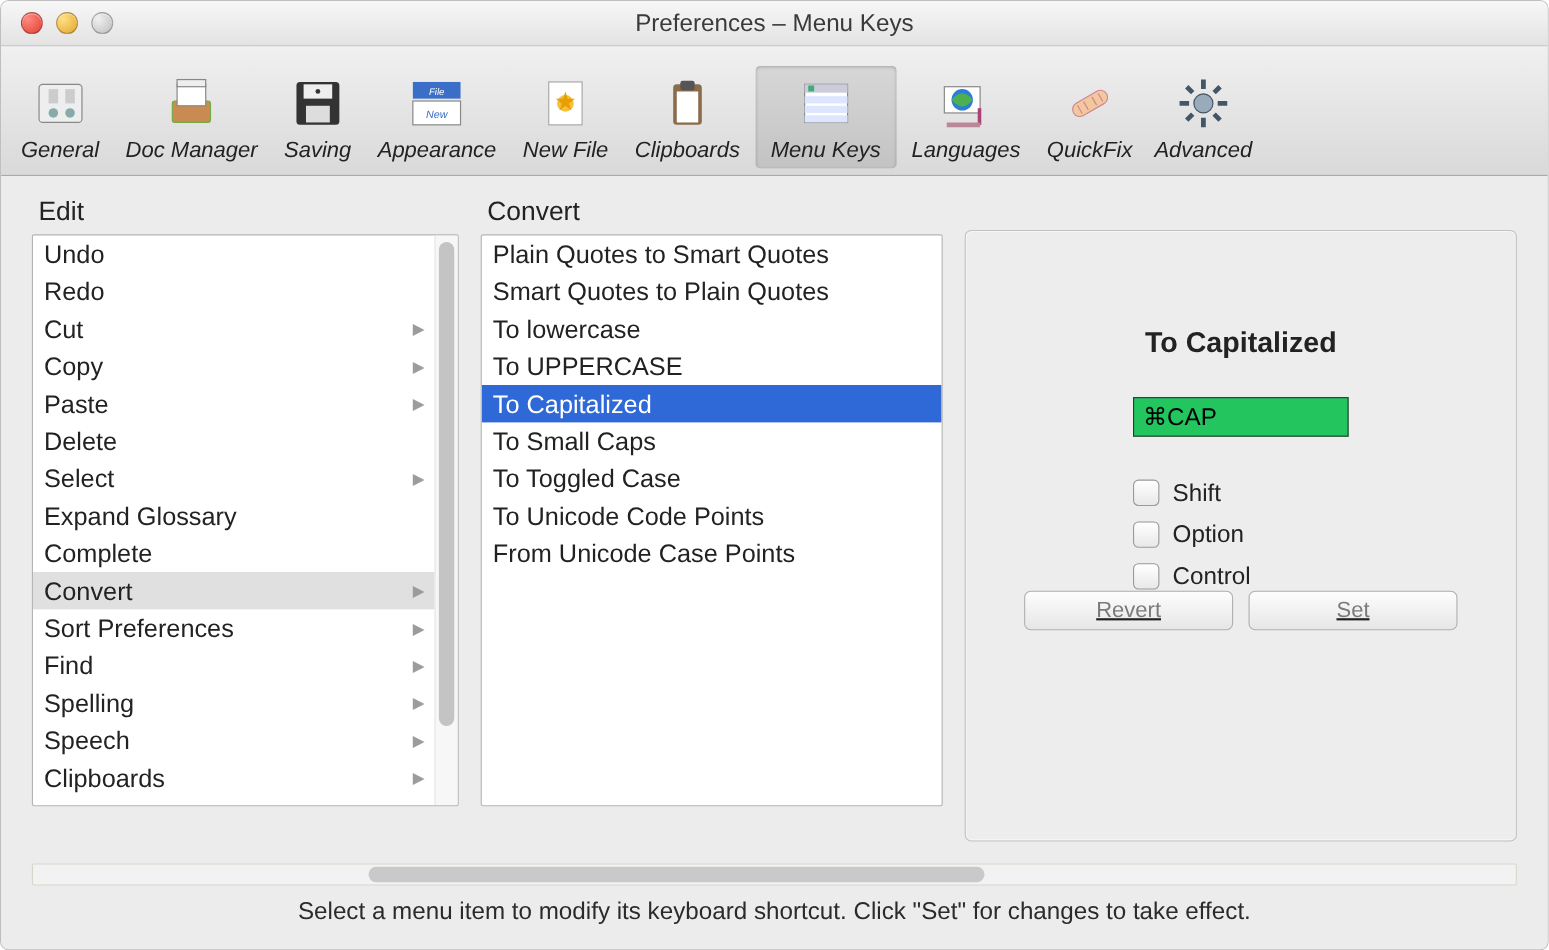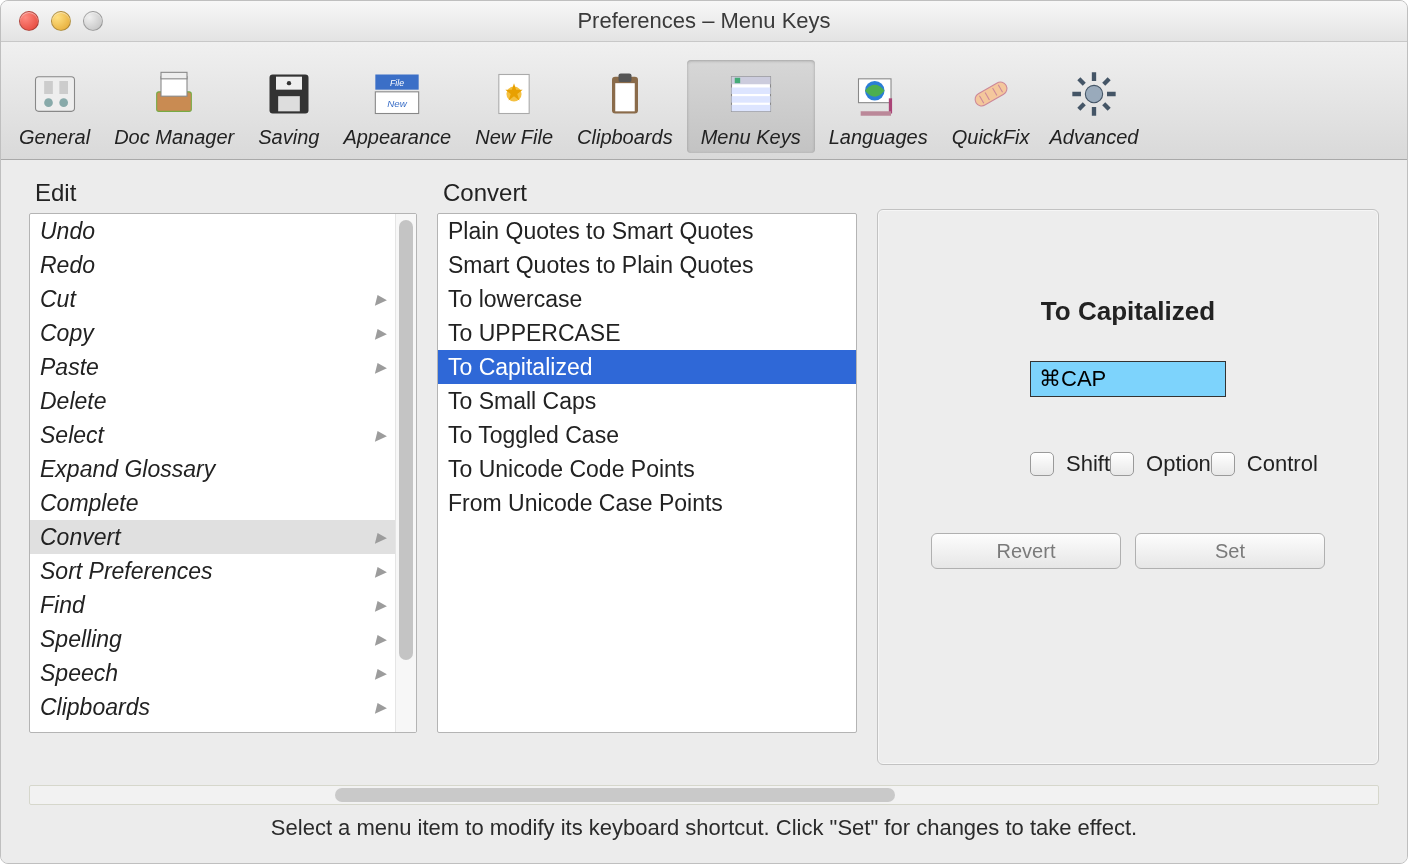--- a/index.html
+++ b/index.html
@@ -30,25 +30,25 @@
   .listbox .row{height:34px;line-height:34px;padding:0 10px;font-size:23px;display:flex;justify-content:space-between;align-items:center;cursor:default;}
   .listbox .row.hl{background:#e0e0e0;}
   .listbox .row.sel{background:#2f68d7;color:#fff;}
   .row .arrow{color:#9c9c9c;font-size:14px;}
   
   .sbar{position:absolute;top:0;right:0;width:20px;height:100%;background:#f7f7f7;border-left:1px solid #e5e5e5;}
   .sbar .thumb{position:absolute;left:3px;right:3px;top:6px;height:440px;border-radius:7px;background:#c4c4c4;}
   
   .panel{border:1px solid #c2c2c2;border-radius:6px;background:#ededed;box-shadow:inset 0 0 0 1px rgba(255,255,255,.5);height:556px;box-sizing:border-box;padding:28px 22px 0 22px;display:flex;flex-direction:column;align-items:center;}
   .panel .ptitle{font-weight:bold;font-size:26px;margin:58px 0 34px 0;}
-  .panel input.sc{width:196px;height:36px;font-size:22px;border:1px solid #333;background:#7dd3fc;padding:0 8px;box-sizing:border-box;font-family:inherit;}
-  .checks{align-self:center;margin-top:54px;display:flex;flex-direction:row;width:196px;}
+  .panel input.sc{width:196px;height:36px;font-size:22px;border:1px solid #333;background:#22c55e;padding:0 8px;box-sizing:border-box;font-family:inherit;}
+  .checks{align-self:center;margin-top:38px;display:flex;flex-direction:column;gap:12px;width:196px;}
   .chk{display:flex;align-items:center;gap:12px;font-size:22px;}
   .chk .box{width:22px;height:22px;border:1px solid #9a9a9a;border-radius:5px;background:linear-gradient(#fff,#e8e8e8);box-shadow:inset 0 1px 0 #fff;}
-  .buttons{margin-top:56px;display:flex;gap:14px;}
+  .buttons{display:flex;gap:14px;text-decoration:underline;}
   .btn{width:190px;height:36px;border:1px solid #b0b0b0;border-radius:6px;background:linear-gradient(#fdfdfd,#e6e6e6);font-size:20px;color:#7a7a7a;font-family:inherit;cursor:default;}
   
   .btrack{height:18px;margin:4px 28px 0 28px;background:#f2f2f2;border:1px solid #d6d7cc;border-radius:2px;position:relative;}
   .btrack .bthumb{position:absolute;top:2px;bottom:2px;left:305px;width:560px;background:#c9c9c9;border-radius:7px;}
   
   .footer{position:absolute;left:0;right:0;bottom:22px;text-align:center;font-size:22px;color:#2b2b2b;}
 </style>
 </head>
 <body>
 
@@ -187,21 +187,21 @@
       </div>
     </div>
 
   <div class="content">
     <div class="columns">
 
       <div class="col" style="width:388px">
         <div class="heading">Edit</div>
         <div class="listwrap">
           <div class="listbox" id="leftlist">
-              <div class="items" style="right: 20px; font-style: italic;">
+              <div class="items" style="right: 20px;">
                 <div class="row">
                   <span>Undo</span>
                 </div>
                 <div class="row">
                   <span>Redo</span>
                 </div>
                 <div class="row">
                   <span>Cut</span>
                   <span class="arrow">▶</span>
                 </div>

